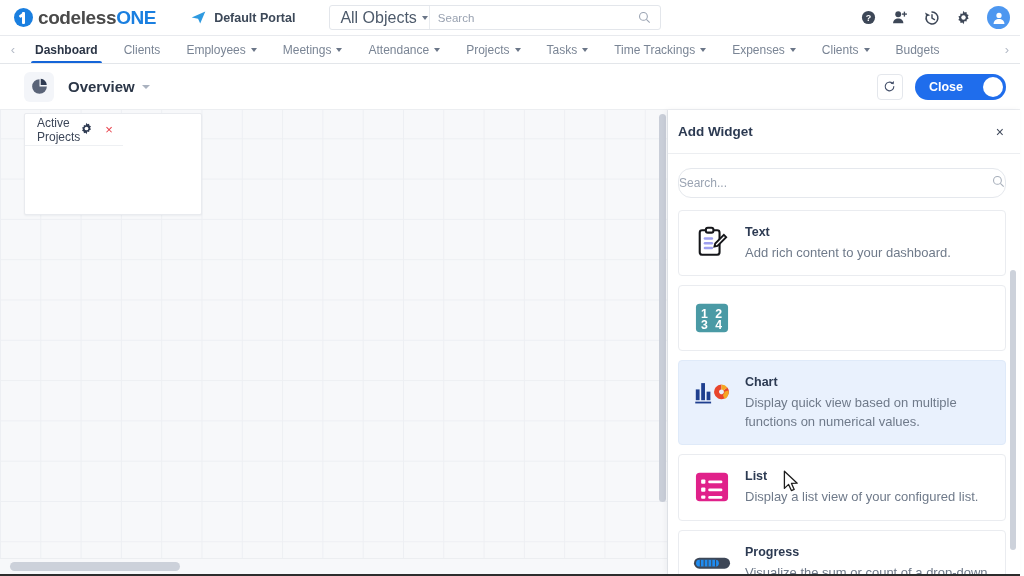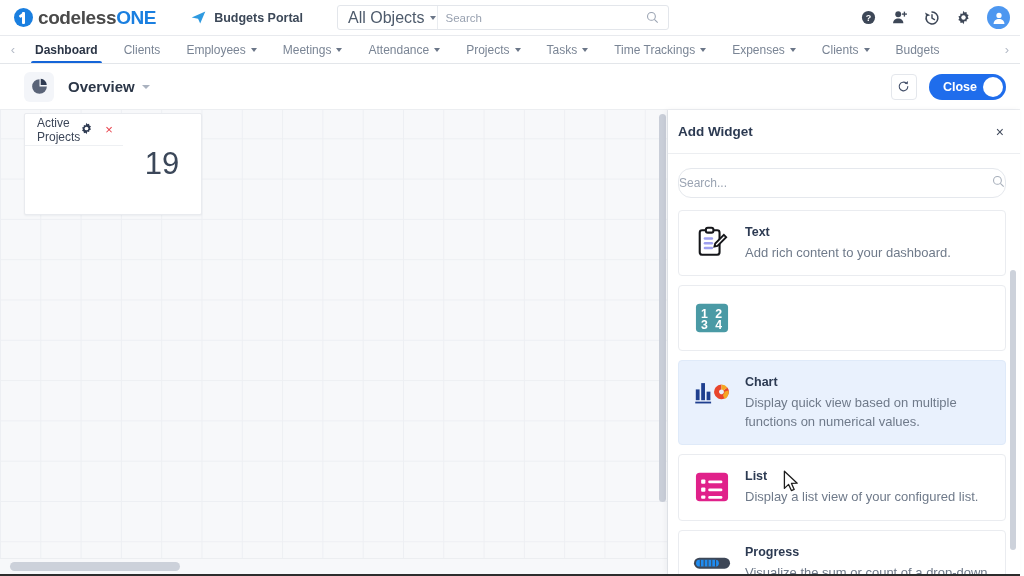--- a/index.html
+++ b/index.html
@@ -149,21 +149,21 @@
   }
   .sub-right { margin-left: auto; display: flex; align-items: center; gap: 12px; }
   .refresh-btn {
     width: 26px; height: 26px; border-radius: 4px;
     border: 1px solid #e4e7ec; background: #fff;
     display: flex; align-items: center; justify-content: center; cursor: pointer;
   }
   .close-toggle {
     height: 26px; border-radius: 13px;
     background: #1f6dec;
-    display: flex; align-items: center; gap: 6px;
+    display: flex; align-items: center; gap: 20px;
     padding: 0 3px 0 14px; cursor: pointer;
   }
   .close-toggle span { color: #fff; font-size: 12.5px; font-weight: 700; }
   .knob { width: 20px; height: 20px; border-radius: 50%; background: #fff; }
 
   
   .body-area {
     flex: 1; display: flex; position: relative;
     min-height: 0; background: #f7f8fa;
   }
@@ -285,21 +285,21 @@
       <div class="logo-mark"></div>
       <div class="logo-text">
         <span class="a">codeless</span><span class="b">ONE</span>
       </div>
     </div>
 
     <div class="portal">
       <svg class="portal-icon" viewBox="0 0 20 20">
         <path d="M2 10 L18 3 L12 17 L9.5 11.5 Z" fill="#2f9ae0"></path>
       </svg>
-      <span class="portal-label">Budgets Portal</span>
+      <span class="portal-label">Default Portal</span>
     </div>
 
     <div class="searchbar">
       <div class="search-scope">
         <span>All Objects</span>
         <i class="caret"></i>
       </div>
       <input class="search-input" placeholder="Search" style="">
       <span class="search-mag">
         <svg width="13" height="13" viewBox="0 0 16 16">
@@ -427,23 +427,20 @@
           <div class="widget-title">Active Projects</div>
           <div class="widget-acts">
             <span>
               <svg width="13" height="13" viewBox="0 0 16 16">
                 <path d="M8 0.8l1.1 1.9 2.1-.5.3 2.2 2 .9-1.1 1.9 1.1 1.9-2 .9-.3 2.2-2.1-.5L8 15.2l-1.1-1.9-2.1.5-.3-2.2-2-.9L3.6 8.8 2.5 6.9l2-.9.3-2.2 2.1.5z" fill="#2f3b52"></path>
                 <circle cx="8" cy="8" r="2.3" fill="#fff"></circle>
               </svg>
             </span>
             <span class="x-red">×</span>
           </div>
-        </div>
-        <div class="widget-body">
-          <div class="widget-number">19</div>
         </div>
       </div>
 
       <div class="canvas-vscroll"></div>
       <div class="canvas-hscroll-track">
         <div class="canvas-hscroll-thumb"></div>
       </div>
     </div>
 
     <div class="panel">

